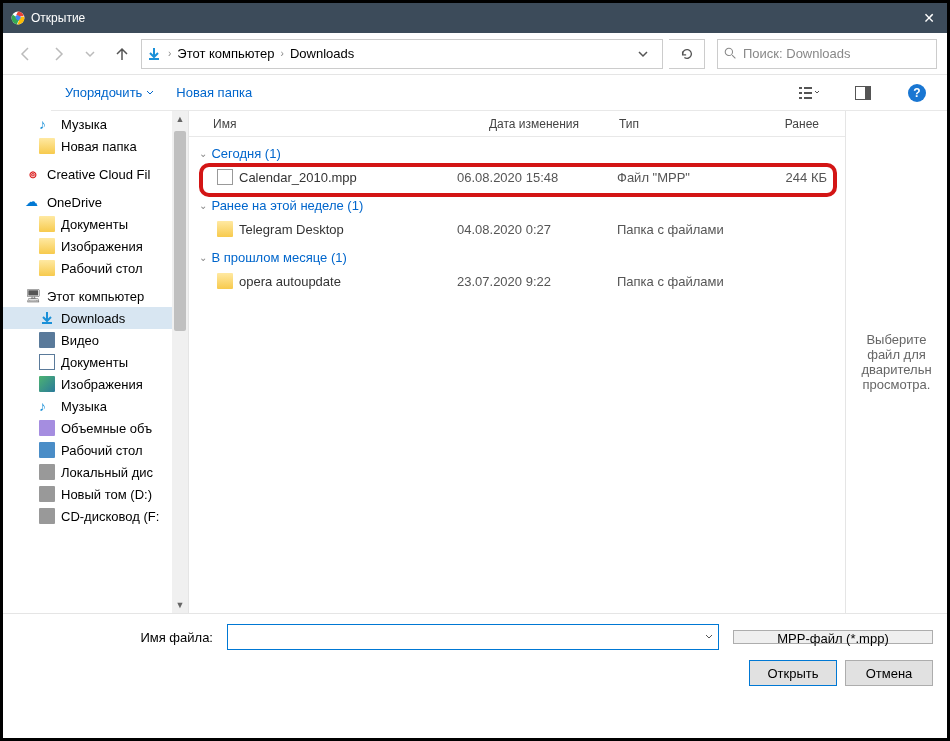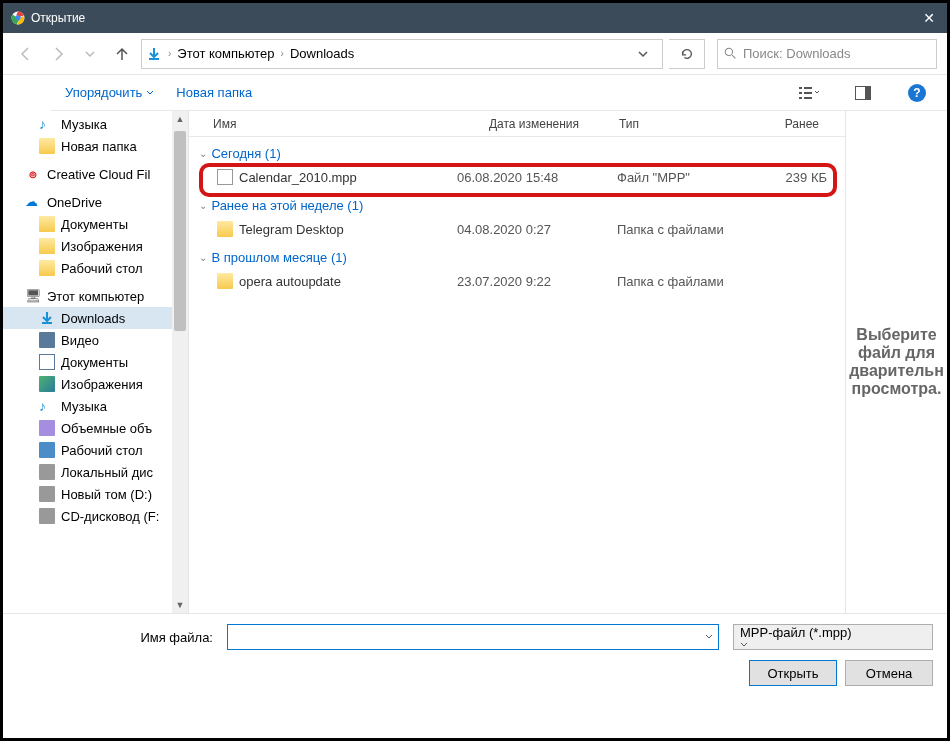--- a/index.html
+++ b/index.html
@@ -70,28 +70,28 @@
 .file-row { display: flex; align-items: center; height: 24px; font-size: 13px; color: #333; padding-left: 28px; cursor: pointer; }
 .file-row .fic { width: 16px; height: 16px; margin-right: 6px; flex-shrink:0; }
 .file-row .fname { width: 218px; white-space: nowrap; overflow: hidden; }
 .file-row .fdate { width: 160px; color: #555; }
 .file-row .ftype { width: 140px; color: #555; }
 .file-row .fsize { width: 70px; text-align: right; color: #555; }
 .file-ic { background: #fff; border: 1px solid #999; }
 
 .highlight-ring { position: absolute; border: 4px solid #d31515; border-radius: 10px; pointer-events: none; left: 10px; top: 52px; right: 8px; height: 34px; }
 
-.preview-pane { width: 102px; border-left: 1px solid #e5e5e5; display: flex; align-items: center; justify-content: center; font-size: 16px; color: #666; text-align: center; padding: 6px; font-weight: bold; }
+.preview-pane { width: 102px; border-left: 1px solid #e5e5e5; display: flex; align-items: center; justify-content: center; font-size: 13px; color: #666; text-align: center; padding: 6px; }
 
 .footer { border-top: 1px solid #e5e5e5; padding: 10px 14px; }
 .footer .row1 { display: flex; align-items: center; gap: 14px; margin-bottom: 10px; }
 .footer .lbl { width: 196px; text-align: right; font-size: 13px; }
 .footer .filename-input { flex: 1; height: 26px; border: 1px solid #0078d4; padding: 0 4px; font-size: 13px; }
 .footer .combo-wrap { position: relative; width: 200px; }
-.footer .filter { width: 200px; height: 26px; border: 1px solid #adadad; padding: 0 6px; font-size: 13px; background: #efefef; display:flex; justify-content:space-between; cursor:pointer;flex-direction:column; }
+.footer .filter { width: 200px; height: 14px; border: 1px solid #adadad; padding: 0 6px; font-size: 13px; background: #efefef; display:flex; align-items:center; justify-content:space-between; cursor:pointer;flex-direction:column; }
 .footer .row2 { display: flex; justify-content: flex-end; gap: 8px; }
 .footer .btn { width: 88px; height: 26px; border: 1px solid #adadad; background: #e1e1e1; font-size: 13px; cursor: pointer; display:flex; align-items:center; justify-content:center; }
 .footer .btn.primary { border: 1px solid #0078d4; }
 </style>
 </head>
 <body>
 
 <div class="outer">
 
   <div class="titlebar">
@@ -287,21 +287,21 @@
       <div id="file-groups">
           <div class="group-header">
             <span class="chev">⌄</span>
             <span>Сегодня (1)</span>
           </div>
           <div class="file-row">
             <div class="fic file-ic"></div>
             <span class="fname">Calendar_2010.mpp</span>
             <span class="fdate">06.08.2020 15:48</span>
             <span class="ftype">Файл "MPP"</span>
-            <span class="fsize">239 КБ</span>
+            <span class="fsize">244 КБ</span>
           </div>
           <div class="group-header">
             <span class="chev">⌄</span>
             <span>Ранее на этой неделе (1)</span>
           </div>
           <div class="file-row">
             <div class="fic folder-ic"></div>
             <span class="fname">Telegram Desktop</span>
             <span class="fdate">04.08.2020 0:27</span>
             <span class="ftype">Папка с файлами</span>

